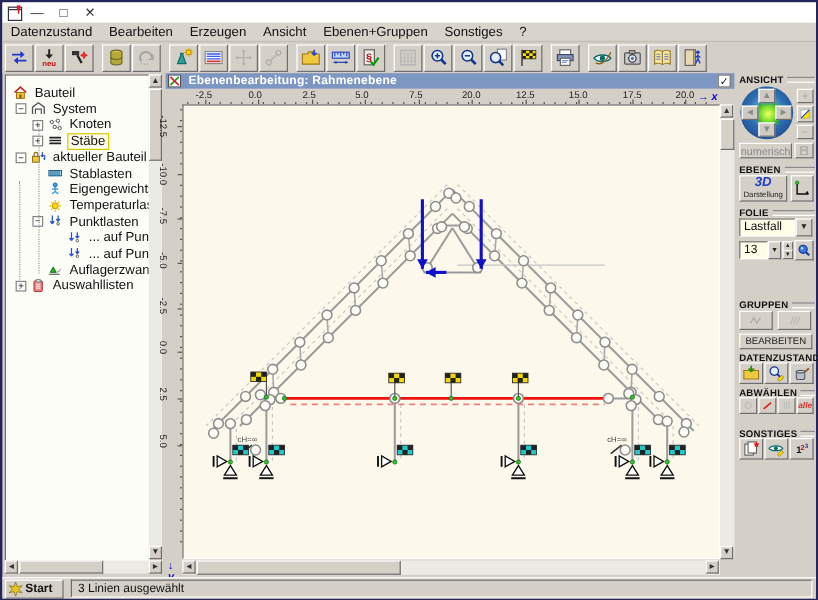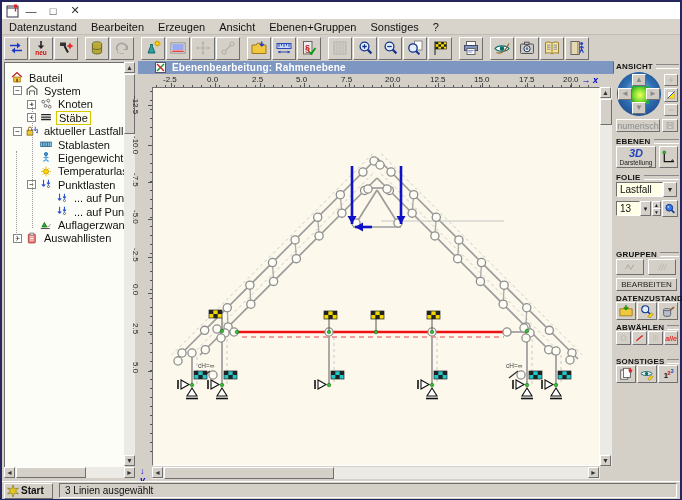--- a/index.html
+++ b/index.html
@@ -24,21 +24,21 @@
   .texp{width:9px;height:9px;box-sizing:border-box;border:1px solid #848484;background:#fff;font-size:8px;line-height:7px;text-align:center;color:#111;margin-right:3px;flex:none;}
   .ticon{width:14px;height:13px;margin-right:3px;flex:none;}
   .tlabel{padding:0 2px;}
   .tlabel.sel{border:1px solid #D8C800;background:#FFFDEE;}
   .tguide{position:absolute;border-left:1px dotted #9a9a9a;width:0;}
   .vscroll,.hscroll{position:absolute;background:#ECEAE4;}
   .sbtn{position:absolute;width:11px;height:11px;background:#D4D0C8;border:1px solid;border-color:#FFFFFF #6F6F6F #6F6F6F #FFFFFF;box-sizing:border-box;font-size:7px;color:#333;text-align:center;line-height:9px;}
   .sthumb{position:absolute;background:#D4D0C8;border:1px solid;border-color:#FFFFFF #6F6F6F #6F6F6F #FFFFFF;box-sizing:border-box;}
   
   #canvas{position:absolute;left:136px;top:0;width:474px;height:419px;background:#D4D0C8;}
-  #cv-title{position:absolute;left:0;top:0;width:474px;height:13px;background:#7E96C2;display:flex;align-items:center;padding-left:15px;}
+  #cv-title{position:absolute;left:0;top:0;width:474px;height:13px;background:#7E96C2;display:flex;align-items:center;}
   #cv-title .t{color:#FFFFFF;font-size:10px;font-weight:bold;margin-left:6px;letter-spacing:.2px;}
   #cv-check{position:absolute;right:3px;top:1px;width:11px;height:11px;background:#fff;border:1px solid #666;font-size:9px;line-height:10px;text-align:center;color:#111;box-sizing:border-box;}
   #hruler{position:absolute;left:14px;top:13px;width:448px;height:13px;background:#D4D0C8;border-bottom:1px solid #9a9a9a;font-size:8px;color:#222;}
   #hruler .lab{position:absolute;top:1px;}
   #hruler .tick{position:absolute;bottom:0;width:1px;background:#555;}
   #vruler{position:absolute;left:0;top:26px;width:14px;height:377px;background:#D4D0C8;border-right:1px solid #9a9a9a;font-size:8px;color:#222;}
   #vruler .lab{position:absolute;left:2px;transform:rotate(90deg);transform-origin:left top;white-space:nowrap;}
   #vruler .tick{position:absolute;right:0;height:1px;background:#555;}
   #xaxis{position:absolute;right:2px;top:1px;color:#0000D8;font-size:9px;font-weight:bold;}
   #yaxis{position:absolute;left:2px;top:380px;color:#0000D8;font-size:9px;font-weight:bold;line-height:9px;}
@@ -288,21 +288,21 @@
               </svg></div>
             <div class="tlabel sel">Stäbe</div>
           </div>
           <div class="trow" style="top: 61.6px; left: 8px;">
             <div class="texp">−</div>
             <div class="ticon"><svg width="14" height="13" viewBox="0 0 16 16">
                 <rect x="2" y="6.5" width="7" height="6" fill="#F0C830" stroke="#8A6A10"></rect>
                 <path d="M3.6 6.5V4.4a1.9 1.9 0 0 1 3.8 0v2.1" fill="none" stroke="#8A6A10" stroke-width="1.2"></path>
                 <path d="M12 2v5M12 7l-1.6-1.8M12 7l1.6-1.8M14.5 5v5M14.5 10l-1.3-1.5" stroke="#2448D8" stroke-width="1.1" fill="none"></path>
               </svg></div>
-            <div class="tlabel">aktueller Lastfall</div>
+            <div class="tlabel">aktueller Bauteil</div>
           </div>
           <div class="trow" style="top: 75px; left: 22px;">
             <div style="width: 12px; flex: 0 0 auto;"></div>
             <div class="ticon"><svg width="14" height="13" viewBox="0 0 16 16">
                 <rect x="1.5" y="5" width="13" height="5.5" fill="#9AD4F2" stroke="#246088"></rect>
                 <path d="M3.6 5v5.5M5.7 5v5.5M7.8 5v5.5M9.9 5v5.5M12 5v5.5" stroke="#246088"></path>
               </svg></div>
             <div class="tlabel">Stablasten</div>
           </div>
           <div class="trow" style="top: 88.4px; left: 22px;">

